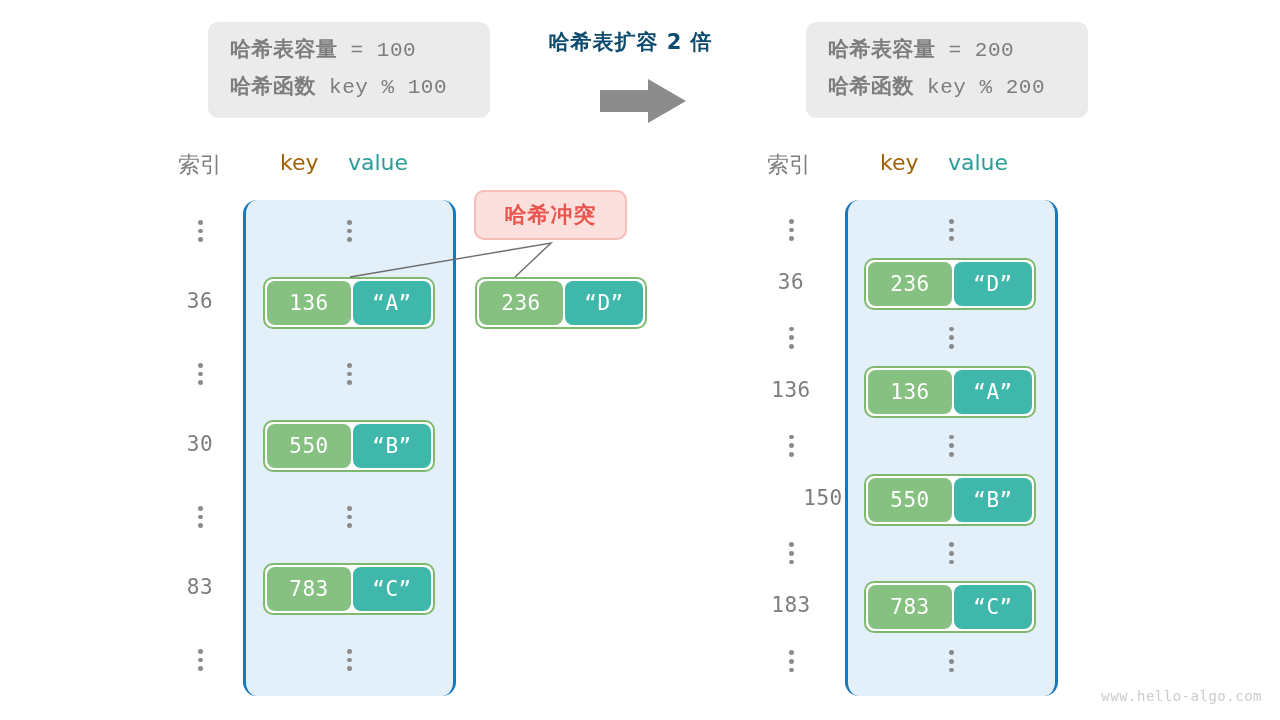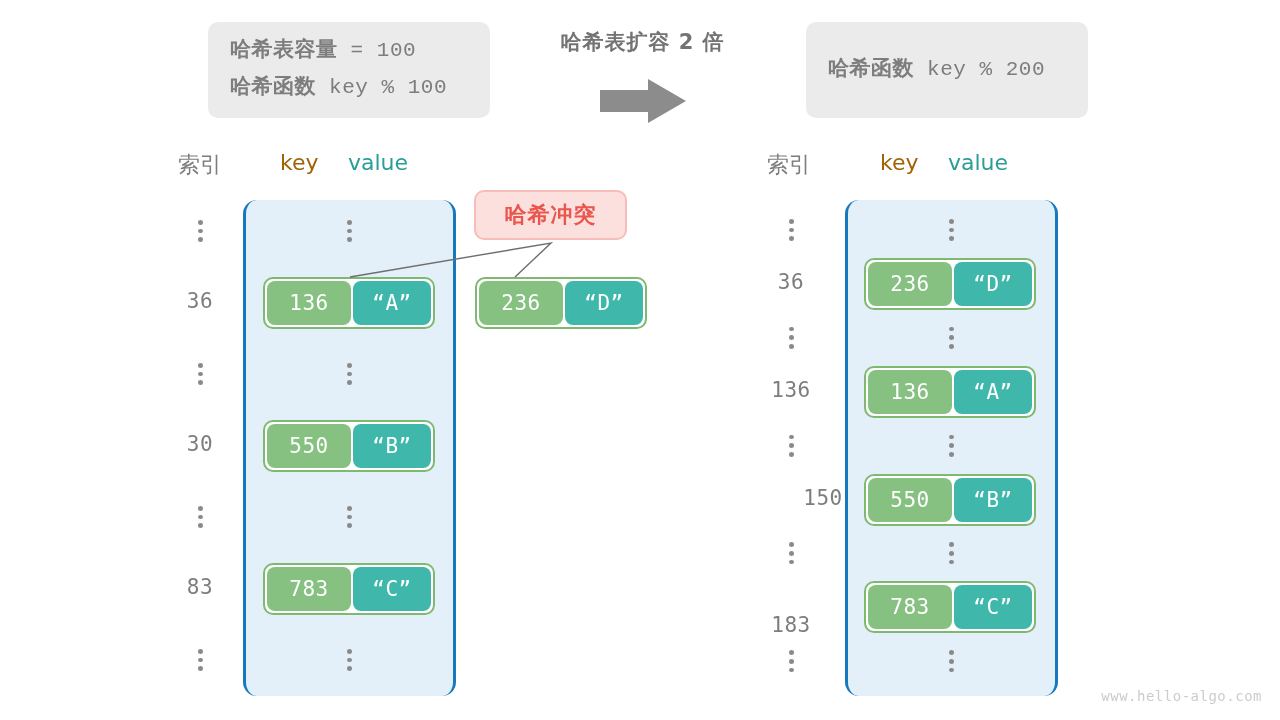--- a/index.html
+++ b/index.html
@@ -45,27 +45,27 @@
   .info-line .mono {
     font-family: Liberation Mono, monospace;
     font-weight: normal;
   }
   #info-left  { left: 208px; top: 22px;  width: 282px; height: 96px; }
   #info-right { left: 806px; top: 22px;  width: 282px; height: 96px; }
 
   
   #center-title {
     position: absolute;
-    left: 530px;
+    left: 518px;
     top: 28px;
     width: 225px;
     text-align: center;
     font-size: 21px;
     font-weight: bold;
-    color: #737373;
+    color: #0c4a6e;
     letter-spacing: 1px;
     white-space: pre;
   }
   #arrow-wrap {
     position: absolute;
     left: 600px;
     top: 78px;
     width: 86px;
     height: 46px;
   }
@@ -199,20 +199,21 @@
   </div>
 
   <div id="center-title">哈希表扩容 2 倍</div>
   <div id="arrow-wrap">
     <svg width="86" height="46" viewBox="0 0 86 46" xmlns="http://www.w3.org/2000/svg">
       <path d="M0 12 L48 12 L48 1 L86 23 L48 45 L48 34 L0 34 Z" fill="#8c8c8c"></path>
     </svg>
   </div>
 
   <div class="info-box" id="info-right">
+    <div class="info-line"><span class="lbl">哈希表容量</span><span class="mono"> = 200</span></div>
     <div class="info-line"><span class="lbl">哈希函数</span><span class="mono"> key % 200</span></div>
   </div>
 
   <div class="col-head head-index" style="left:173px; top:150px; width:54px; text-align:center;">索引</div>
   <div class="col-head head-key" style="left:280px; top:150px;">key</div>
   <div class="col-head head-value" style="left:348px; top:150px;">value</div>
 
   <div class="col-head head-index" style="left:762px; top:150px; width:54px; text-align:center;">索引</div>
   <div class="col-head head-key" style="left:880px; top:150px;">key</div>
   <div class="col-head head-value" style="left:948px; top:150px;">value</div>
@@ -343,21 +344,21 @@
           <i></i>
           <i></i>
           <i></i>
         </div>
       </div>
       <div class="dots" style="left: 945.5px; top: 542.4px; width: 12px; height: 22px;">
         <i></i>
         <i></i>
         <i></i>
       </div>
-      <div class="idx" style="left: 762px; width: 58px; top: 593.3px; margin-top: 20px;">183</div>
+      <div class="idx" style="left: 762px; width: 58px; top: 593.3px;">183</div>
       <div class="pair" style="left: 864px; top: 581.3px; width: 172px; height: 52px;">
         <div class="cell cell-key" style="width: 84px; height: 100%;">783</div>
         <div class="cell cell-val" style="flex: 1 1 0%; height: 100%;">“C”</div>
       </div>
       <div class="idx" style="left: 762px; width: 58px; top: 650.2px; height: 22px;">
         <div class="dots" style="position: relative; left: 0px; top: 0px; width: 100%; height: 22px;">
           <i></i>
           <i></i>
           <i></i>
         </div>

